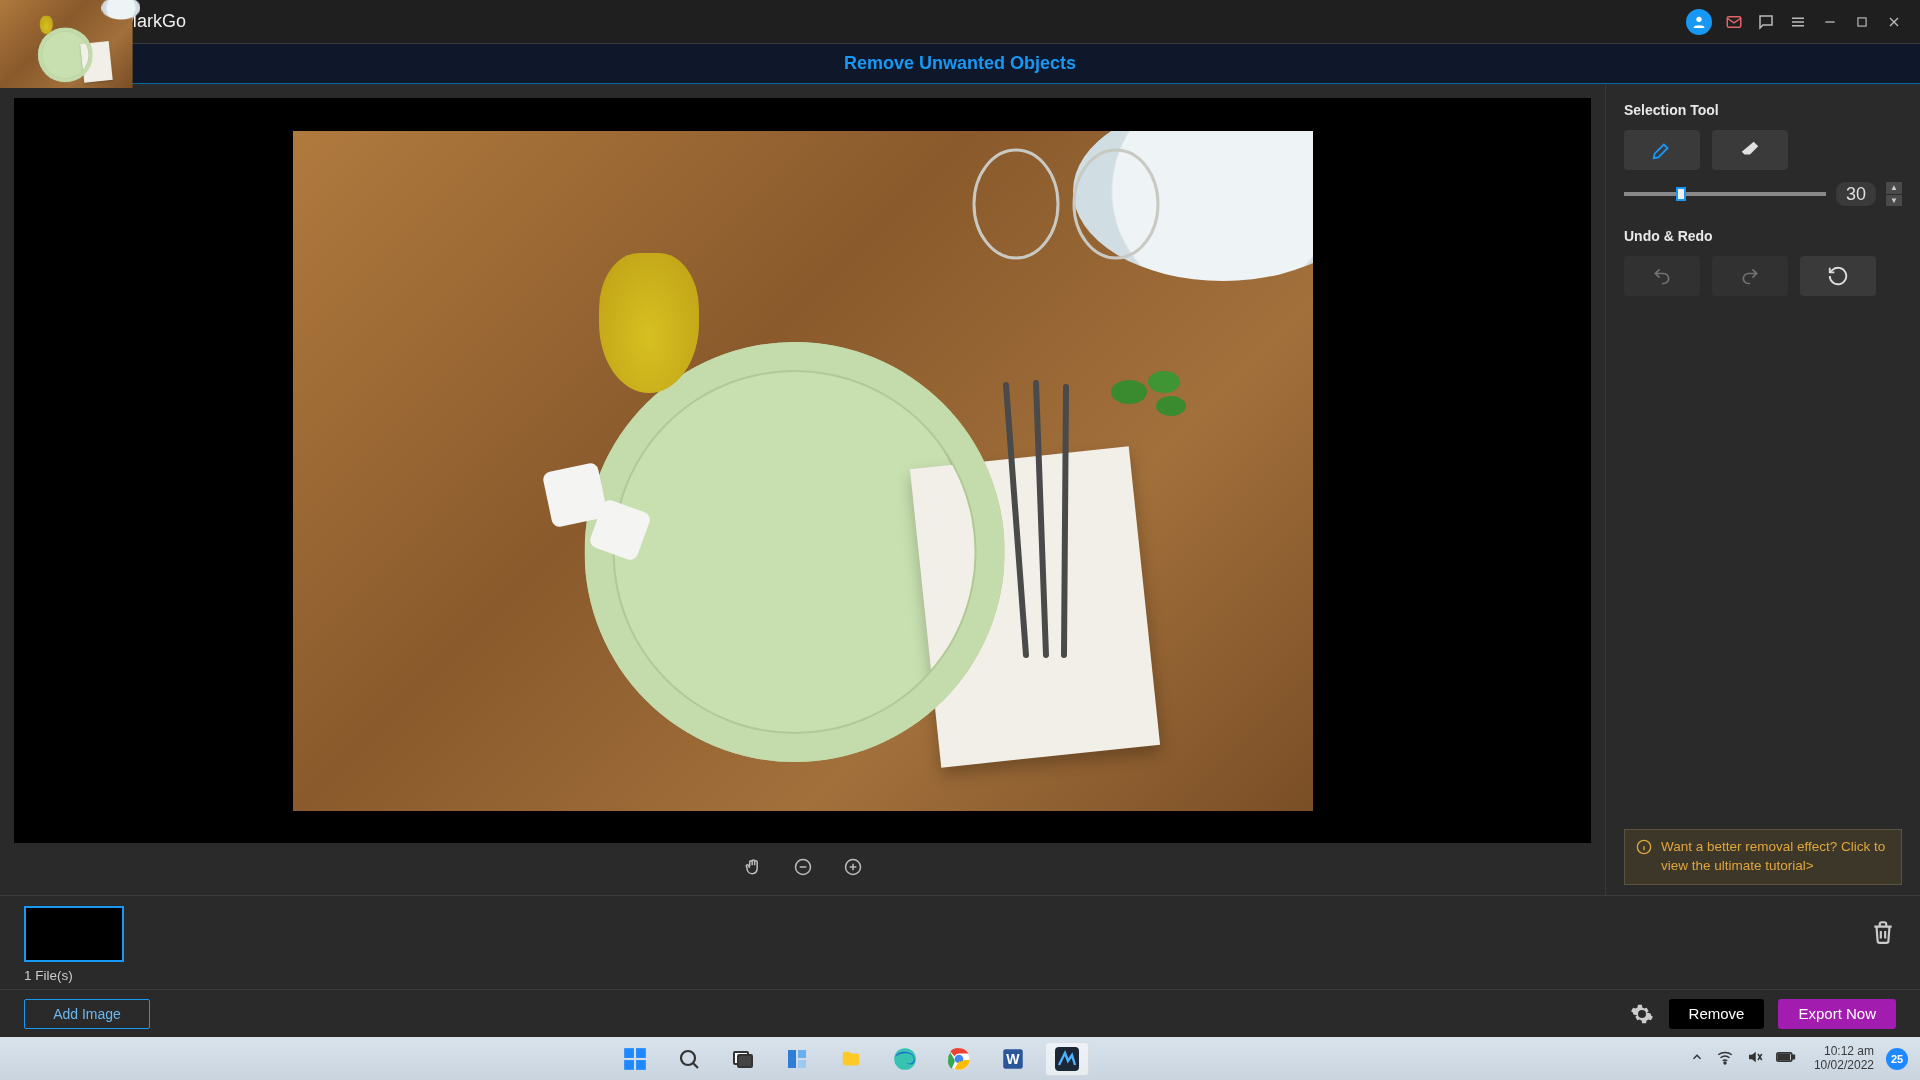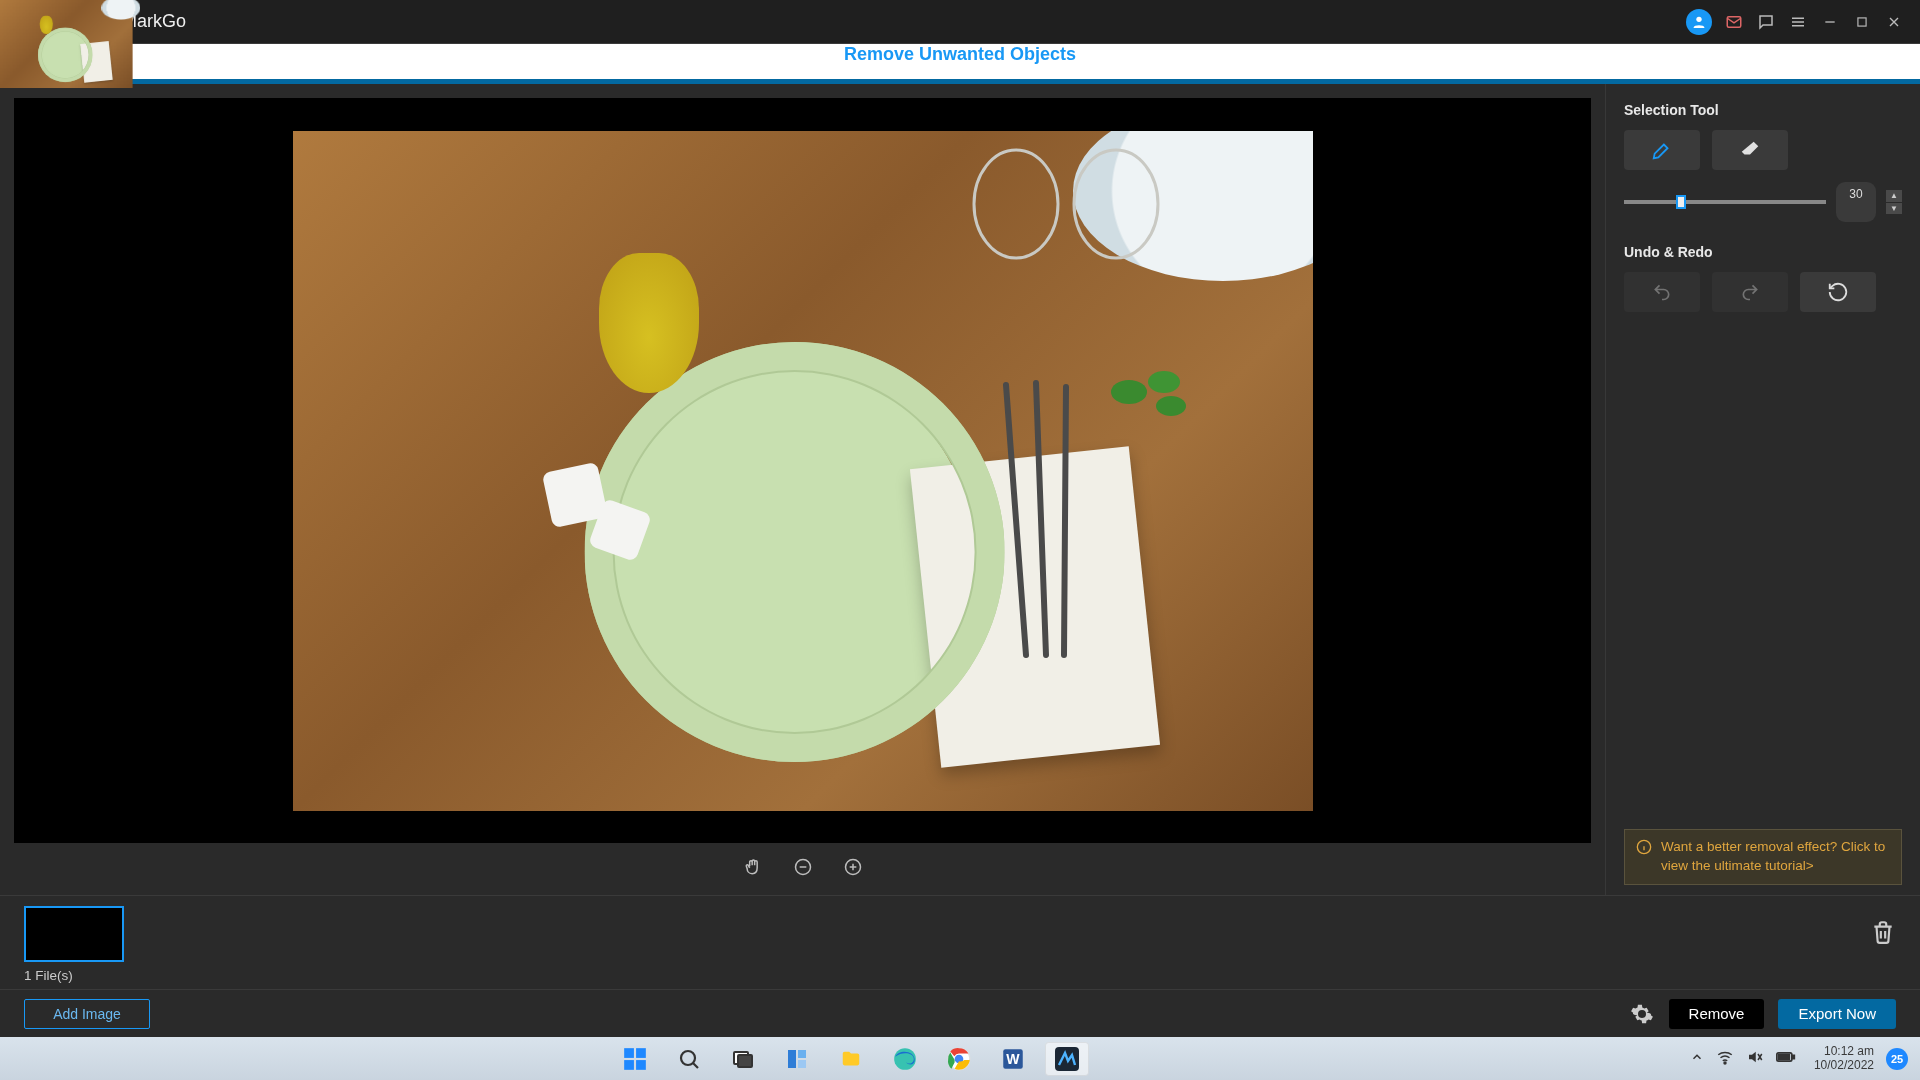--- a/index.html
+++ b/index.html
@@ -26,22 +26,22 @@
   width: 32px; height: 32px; display: flex; align-items: center; justify-content: center;
   color: #ccc; cursor: pointer; border-radius: 4px;
 }
 .titlebar .user-badge {
   width: 26px; height: 26px; border-radius: 50%; background: #1898f5;
   display: flex; align-items: center; justify-content: center; margin-right: 6px;
 }
 
 
 .subheader {
-  height: 40px; background: #ffffff; display: flex; 
-  padding: 0 16px; border-bottom: 5px solid #0369a1; position: relative;
+  height: 40px; background: #0f172a; display: flex; align-items: center;
+  padding: 0 16px; border-bottom: 1px solid #0369a1; position: relative;
 }
 .subheader .home-btn { width: 28px; height: 28px; color: #c8c8c8; cursor: pointer; display:flex; align-items:center; justify-content:center; }
 .subheader .mode-title {
   position: absolute; left: 50%; transform: translateX(-50%);
   color: #1898f5; font-size: 18px; font-weight: 600;
 }
 
 
 .main { flex: 1; display: flex; min-height: 0; }
 .canvas-area {
@@ -73,22 +73,22 @@
 
 .slider-row { display: flex; align-items: center; gap: 10px; margin-bottom: 22px; }
 .slider {
   flex: 1; height: 4px; background: #888; position: relative; cursor: pointer;
 }
 .slider .thumb {
   position: absolute; top: 50%; left: 28%; transform: translate(-50%,-50%);
   width: 10px; height: 14px; background: #eee;
 }
 .num-box {
-  width: 40px; height: 40px; background: #3a3a3a; text-align: center;
-  font-size: 12px; line-height: 24px; color: #ddd; border-radius: 9px;
+  width: 40px; height: 24px; background: #3a3a3a; text-align: center;
+  font-size: 18px; line-height: 24px; color: #ddd; border-radius: 9px;
 }
 .stepper { width: 16px; height: 24px; display:flex; flex-direction:column; }
 .stepper div { flex:1; background:#4a4a4a; margin-bottom:1px; display:flex; align-items:center; justify-content:center; font-size:8px; color:#ccc; cursor:pointer;}
 .stepper div:last-child{margin-bottom:0;}
 
 .history-row { display: flex; gap: 12px; }
 .hist-btn {
   width: 76px; height: 40px; background: #3a3a3a; border-radius: 4px;
   display: flex; align-items: center; justify-content: center; cursor: pointer;
 }
@@ -121,21 +121,21 @@
   color: #6ab8f0; font-size: 14px; display:flex; align-items:center; justify-content:center;
   border-radius: 2px; cursor:pointer;
 }
 .bottom-bar .bspacer { flex:1; }
 .gear-btn { color:#ccc; cursor:pointer; width:26px; height:26px; display:flex; align-items:center; justify-content:center; }
 .pill-btn {
   height: 30px; padding: 0 20px; border-radius: 3px; font-size: 15px;
   display:flex; align-items:center; cursor:pointer; color:#fff; font-weight:500;
 }
 .pill-blue { background:#000000; }
-.pill-orange { background:#0369a1; }
+.pill-orange { background:#a21caf; }
 
 
 .taskbar {
   position:absolute; left:0; right:0; bottom:0; height: 43px;
   background: linear-gradient(to bottom,#d9e3ec,#c9d4df);
   display:flex; align-items:center; padding:0 12px;
 }
 .task-center { flex:1; display:flex; align-items:center; justify-content:center; gap: 10px; }
 .task-icon {
   width: 44px; height: 34px; border-radius:4px; display:flex; align-items:center; justify-content:center;

